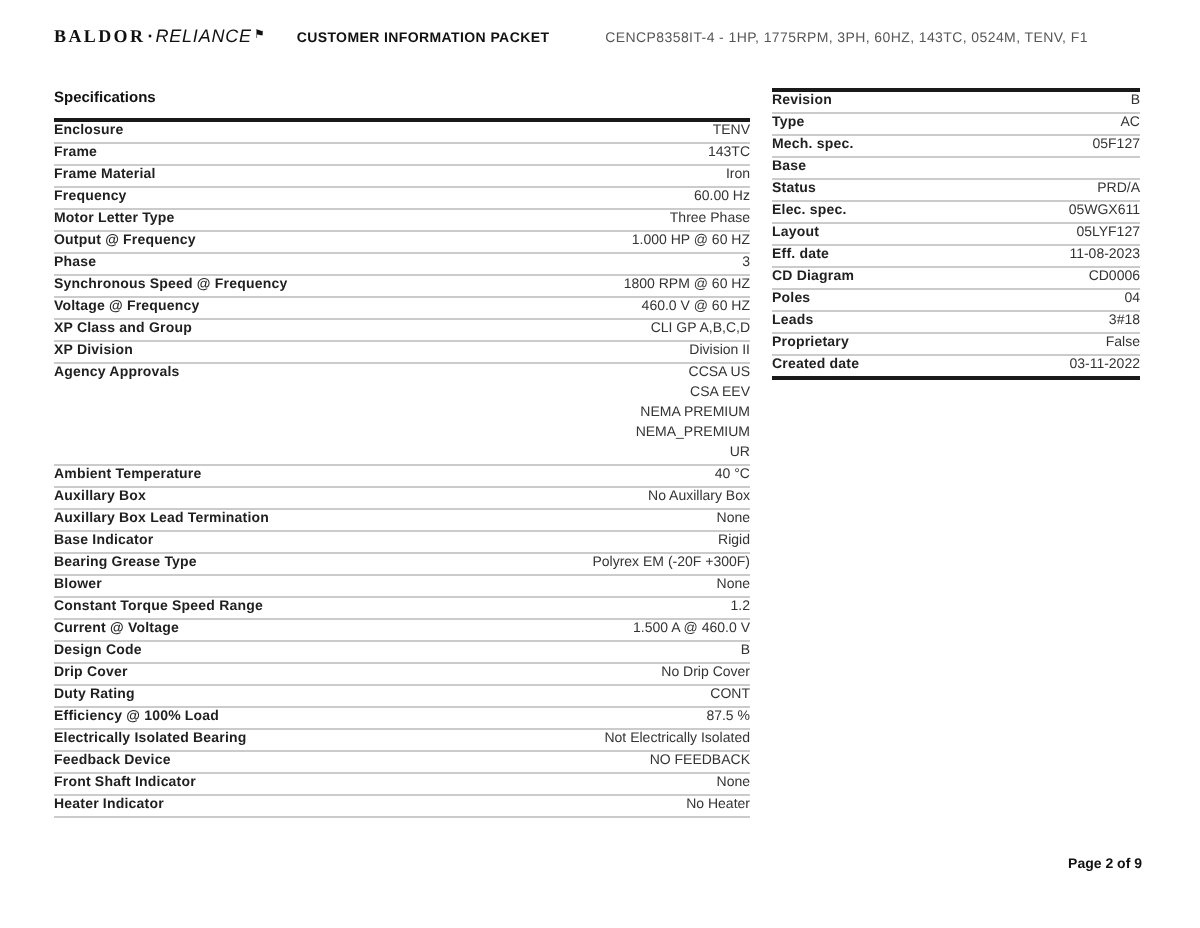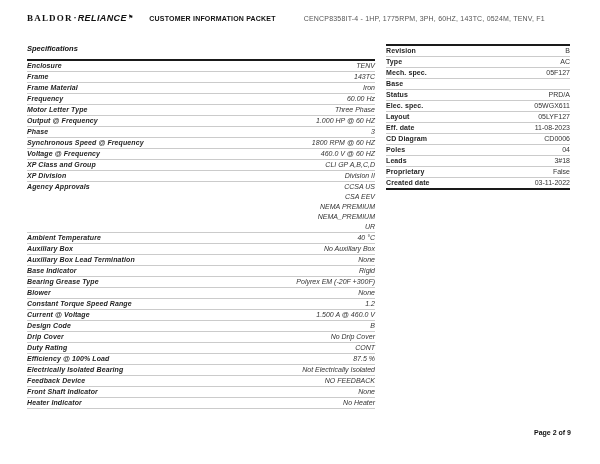--- a/index.html
+++ b/index.html
@@ -8,27 +8,27 @@
     font-family:"Liberation Sans", sans-serif; color:#1a1a1a; overflow:hidden;
   }
   
   .header {
     position:absolute; left:27px; top:13px; right:27px;
     display:flex; align-items:baseline; white-space:nowrap;
   }
   .logo { font-size:9px; font-weight:700; color:#111; }
   .logo-baldor { font-family:"Liberation Serif", serif; font-weight:700; letter-spacing:1.2px;margin-top:16px; }
   .logo-dot { margin:0 1px; }
-  .logo-reliance { font-style:italic; font-weight:700; letter-spacing:0.4px; }
+  .logo-reliance { font-style:italic; font-weight:400; letter-spacing:0.4px; }
   .logo-flag { font-family:"DejaVu Sans", sans-serif; font-size:6px; vertical-align:2px; margin-left:1px; }
   .doc-title { margin-left:16px; font-size:7px; font-weight:700; letter-spacing:0.2px; color:#111; }
   .part-desc { margin-left:28px; font-size:7px; color:#555; letter-spacing:0.2px; }
   
   .content { position:absolute; left:27px; top:44px; width:543px; display:flex; gap:11px; }
-  .col-left  { width:348px;font-style:italic; }
+  .col-left  { width:348px; }
   .col-right { width:184px; }
   .section-title { font-size:7.5px; font-weight:700; line-height:9px; margin:0 0 6px 0; color:#111; }
   .table { border-top:2px solid #1a1a1a; }
   .table.closed { border-bottom:2px solid #1a1a1a; }
   .t-row {
     display:flex; justify-content:space-between; align-items:flex-start;
     border-bottom:1px solid #cbcbcb; min-height:10px;
   }
   .table.closed .t-row:last-child { border-bottom:none; }
   .t-label {

